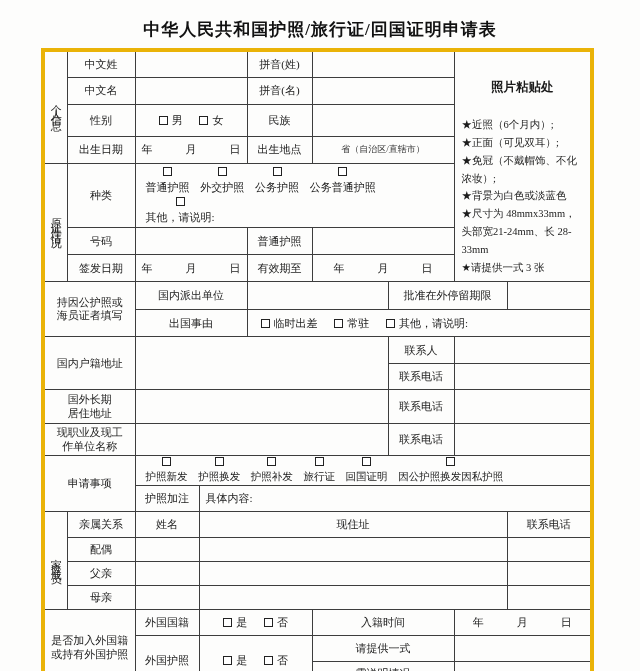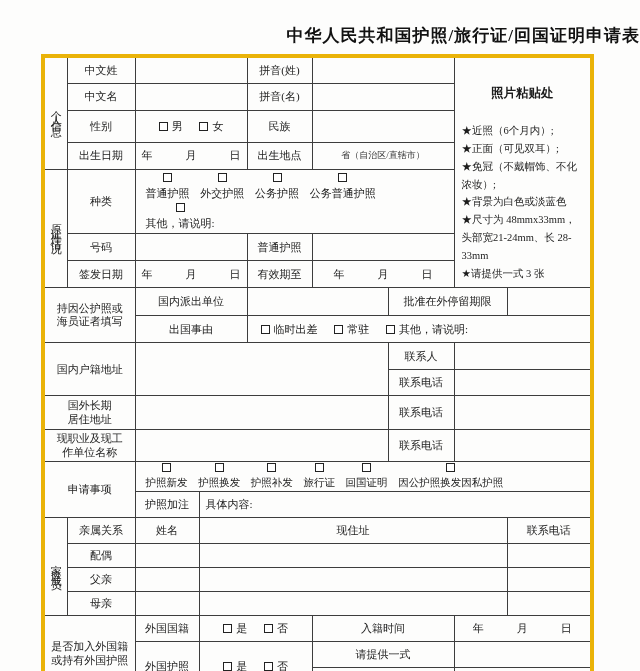--- a/index.html
+++ b/index.html
@@ -2,21 +2,21 @@
 <html><head>
 <meta charset="utf-8">
 <style>
   * { box-sizing: border-box; margin: 0; padding: 0; }
   body { background: #e8e8e8; font-family: "Liberation Serif", "DejaVu Serif", serif; }
   .page {
     position: relative; width: 640px; height: 671px; background: #fdfdfc;
     color: #1c1c1c; overflow: hidden;
   }
   .title {
-    text-align: right; padding-top: 24px; font-size: 17px; font-weight: bold;
+    text-align: center; padding-top: 18px; font-size: 17px; font-weight: bold;
     letter-spacing: 1px; color: #111;
   }
   table.form {
     border-collapse: collapse; table-layout: fixed; width: 549px;
     margin: 7px 0 0 41px; border: 4px solid #eab308;
   }
   td {
     border: 1px solid #3d3d3d; font-size: 11px; text-align: center;
     vertical-align: middle; padding: 1px 2px; overflow: hidden;
   }

